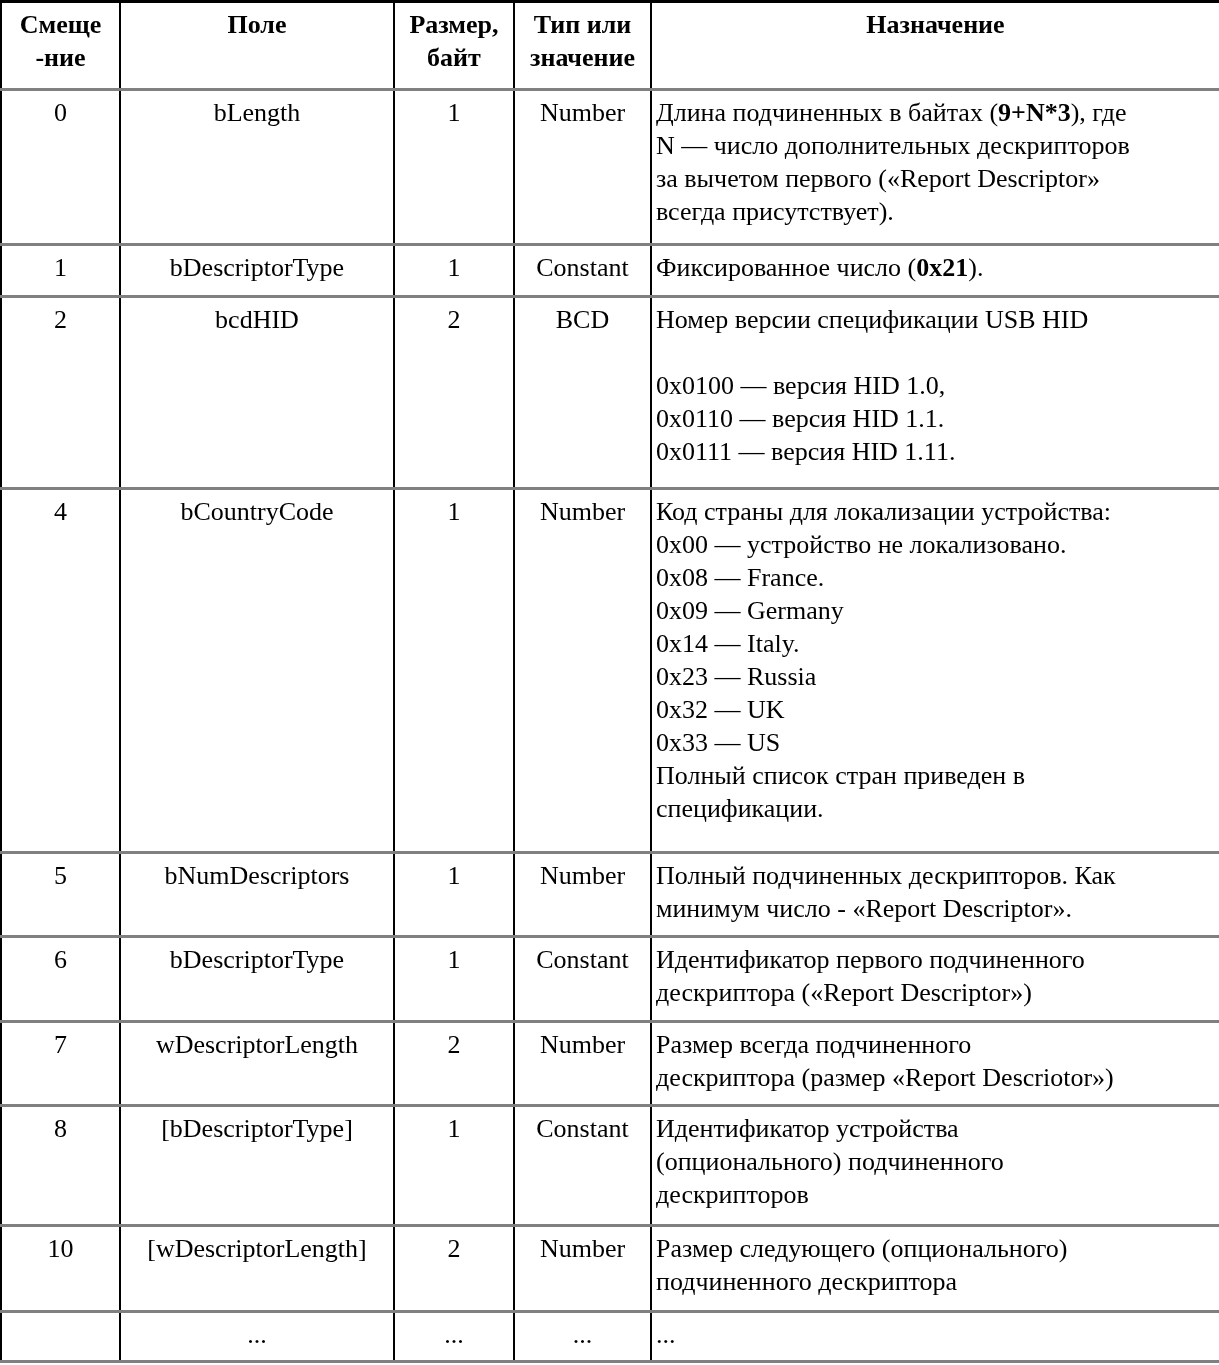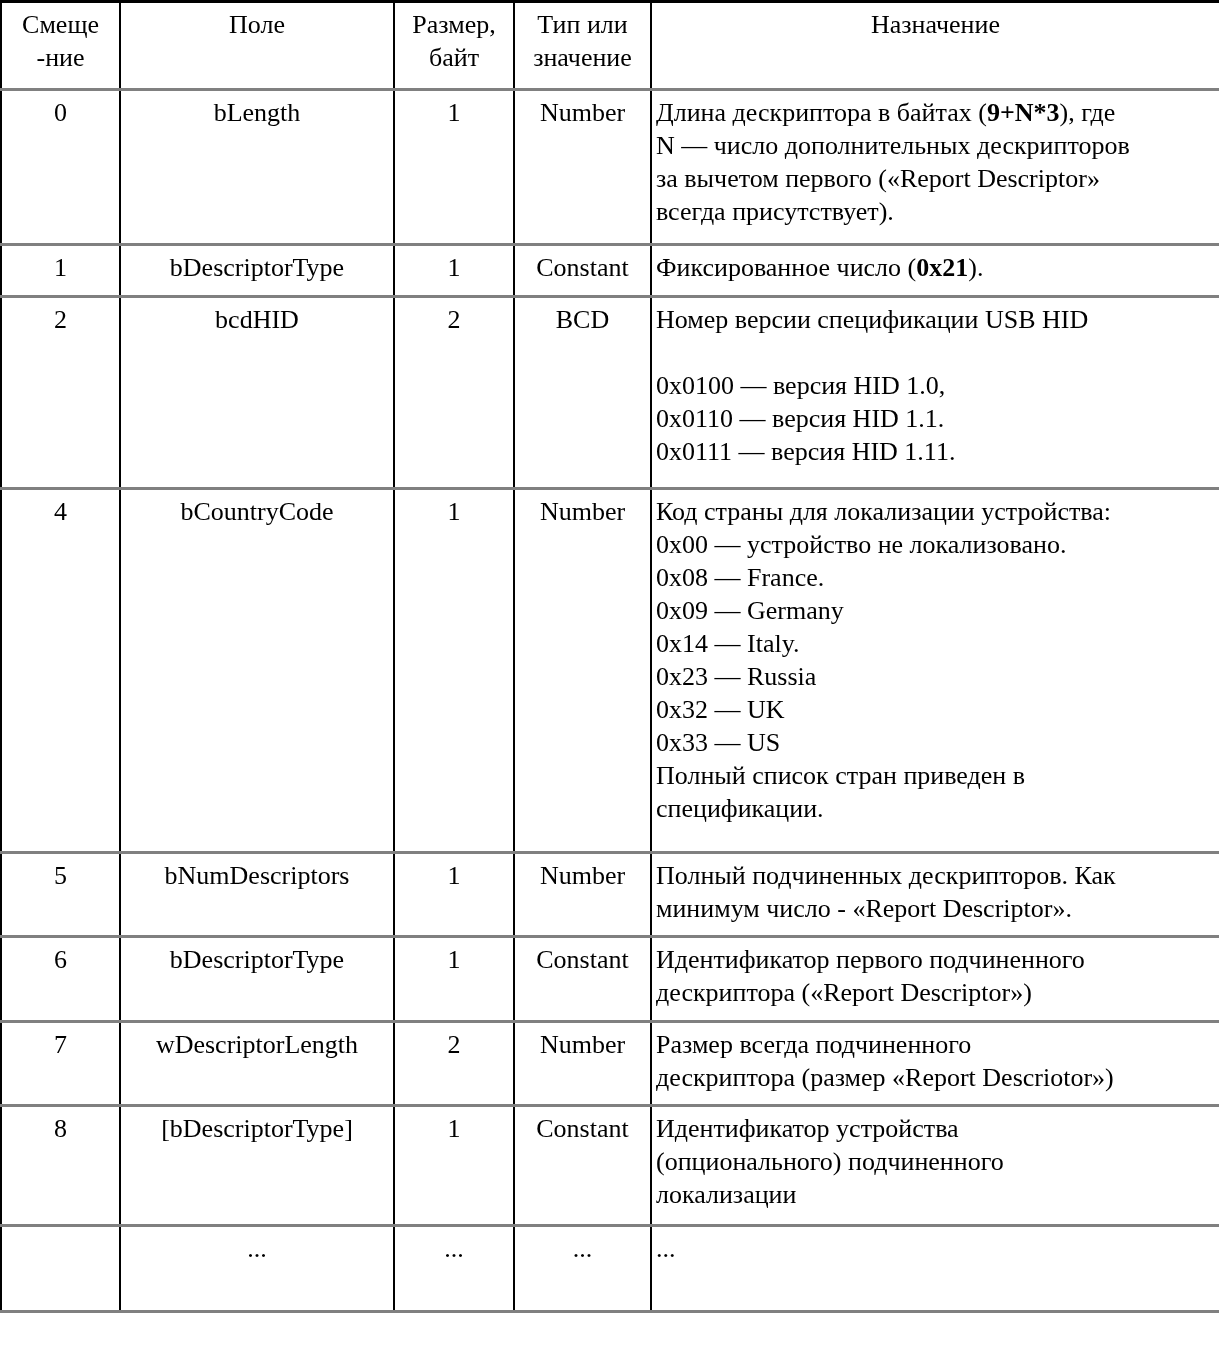--- a/index.html
+++ b/index.html
@@ -23,21 +23,21 @@
   table.desc-table td {
     border-left: 2px solid #000000;
     border-right: 2px solid #000000;
     border-top: 3px solid #808080;
     border-bottom: 3px solid #808080;
     vertical-align: top;
     padding: 5px 4px;
   }
   table.desc-table thead th {
     border-top: 3px solid #000000;
-    font-weight: normal;
+    font-weight: bold;
     text-align: center;
   }
   
   col.c-offset  { width: 119px; }
   col.c-field   { width: 274px; }
   col.c-size    { width: 120px; }
   col.c-type    { width: 137px; }
   col.c-purpose { width: 569px; }
 
   
@@ -96,21 +96,21 @@
         </th>
       </tr>
   </thead>
   <tbody>
       <tr>
         <td class="cell-center">0</td>
         <td class="cell-center">bLength</td>
         <td class="cell-center">1</td>
         <td class="cell-center">Number</td>
         <td class="cell-purpose">
-          <div class="pline"><span class="">Длина дескриптора в байтах (</span><span class="b">9+N*3</span><span class="">), где</span></div>
+          <div class="pline"><span class="">Длина подчиненных в байтах (</span><span class="b">9+N*3</span><span class="">), где</span></div>
           <div class="pline"><span class="">N — число дополнительных дескрипторов</span></div>
           <div class="pline"><span class="">за вычетом первого («Report Descriptor»</span></div>
           <div class="pline"><span class="">всегда присутствует).</span></div>
         </td>
       </tr>
       <tr>
         <td class="cell-center">1</td>
         <td class="cell-center">bDescriptorType</td>
         <td class="cell-center">1</td>
         <td class="cell-center">Constant</td>
@@ -180,21 +180,31 @@
         </td>
       </tr>
       <tr>
         <td class="cell-center">8</td>
         <td class="cell-center">[bDescriptorType]</td>
         <td class="cell-center">1</td>
         <td class="cell-center">Constant</td>
         <td class="cell-purpose">
           <div class="pline"><span class="">Идентификатор устройства</span></div>
           <div class="pline"><span class="">(опционального) подчиненного</span></div>
-          <div class="pline"><span class="">локализации</span></div>
+          <div class="pline"><span class="">дескрипторов</span></div>
+        </td>
+      </tr>
+      <tr>
+        <td class="cell-center">10</td>
+        <td class="cell-center">[wDescriptorLength]</td>
+        <td class="cell-center">2</td>
+        <td class="cell-center">Number</td>
+        <td class="cell-purpose">
+          <div class="pline"><span class="">Размер следующего (опционального)</span></div>
+          <div class="pline"><span class="">подчиненного дескриптора</span></div>
         </td>
       </tr>
       <tr>
         <td class="cell-center"></td>
         <td class="cell-center">...</td>
         <td class="cell-center">...</td>
         <td class="cell-center">...</td>
         <td class="cell-purpose">
           <div class="pline"><span class="">...</span></div>
         </td>

